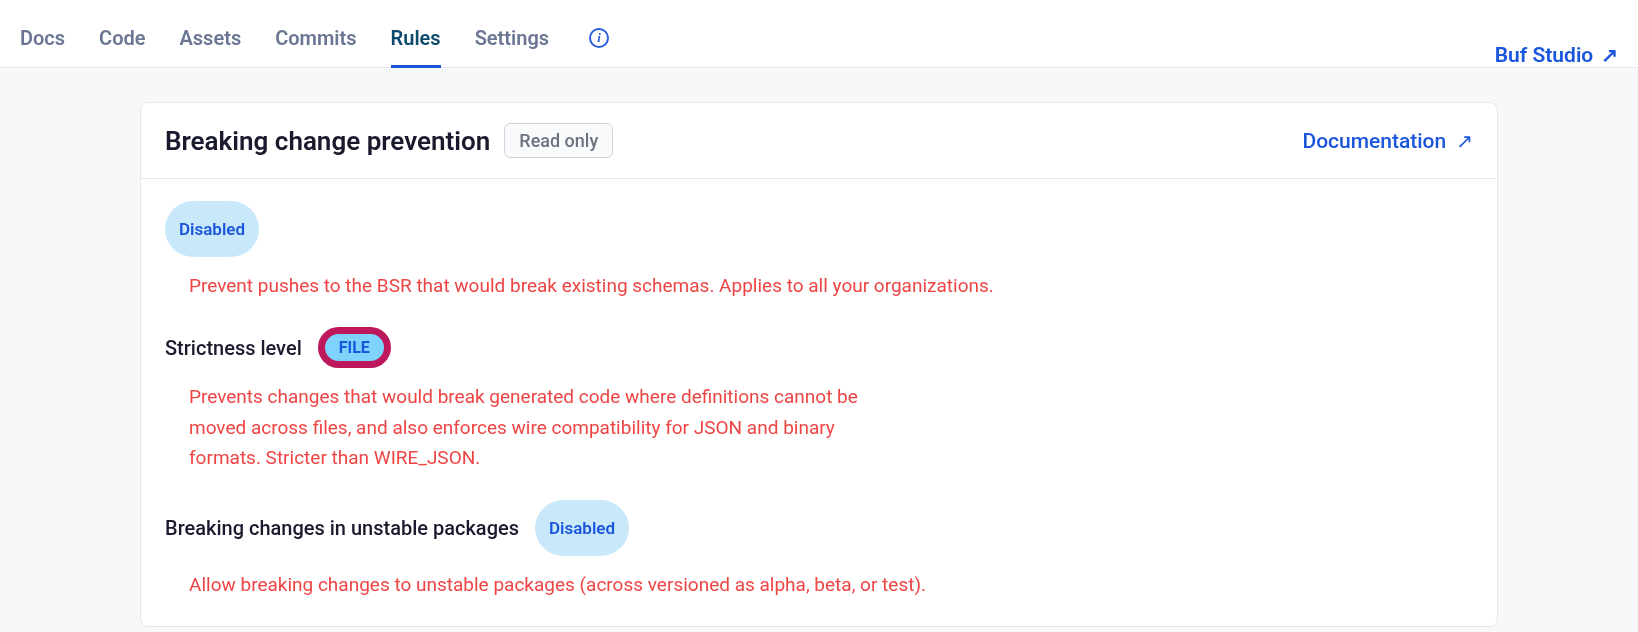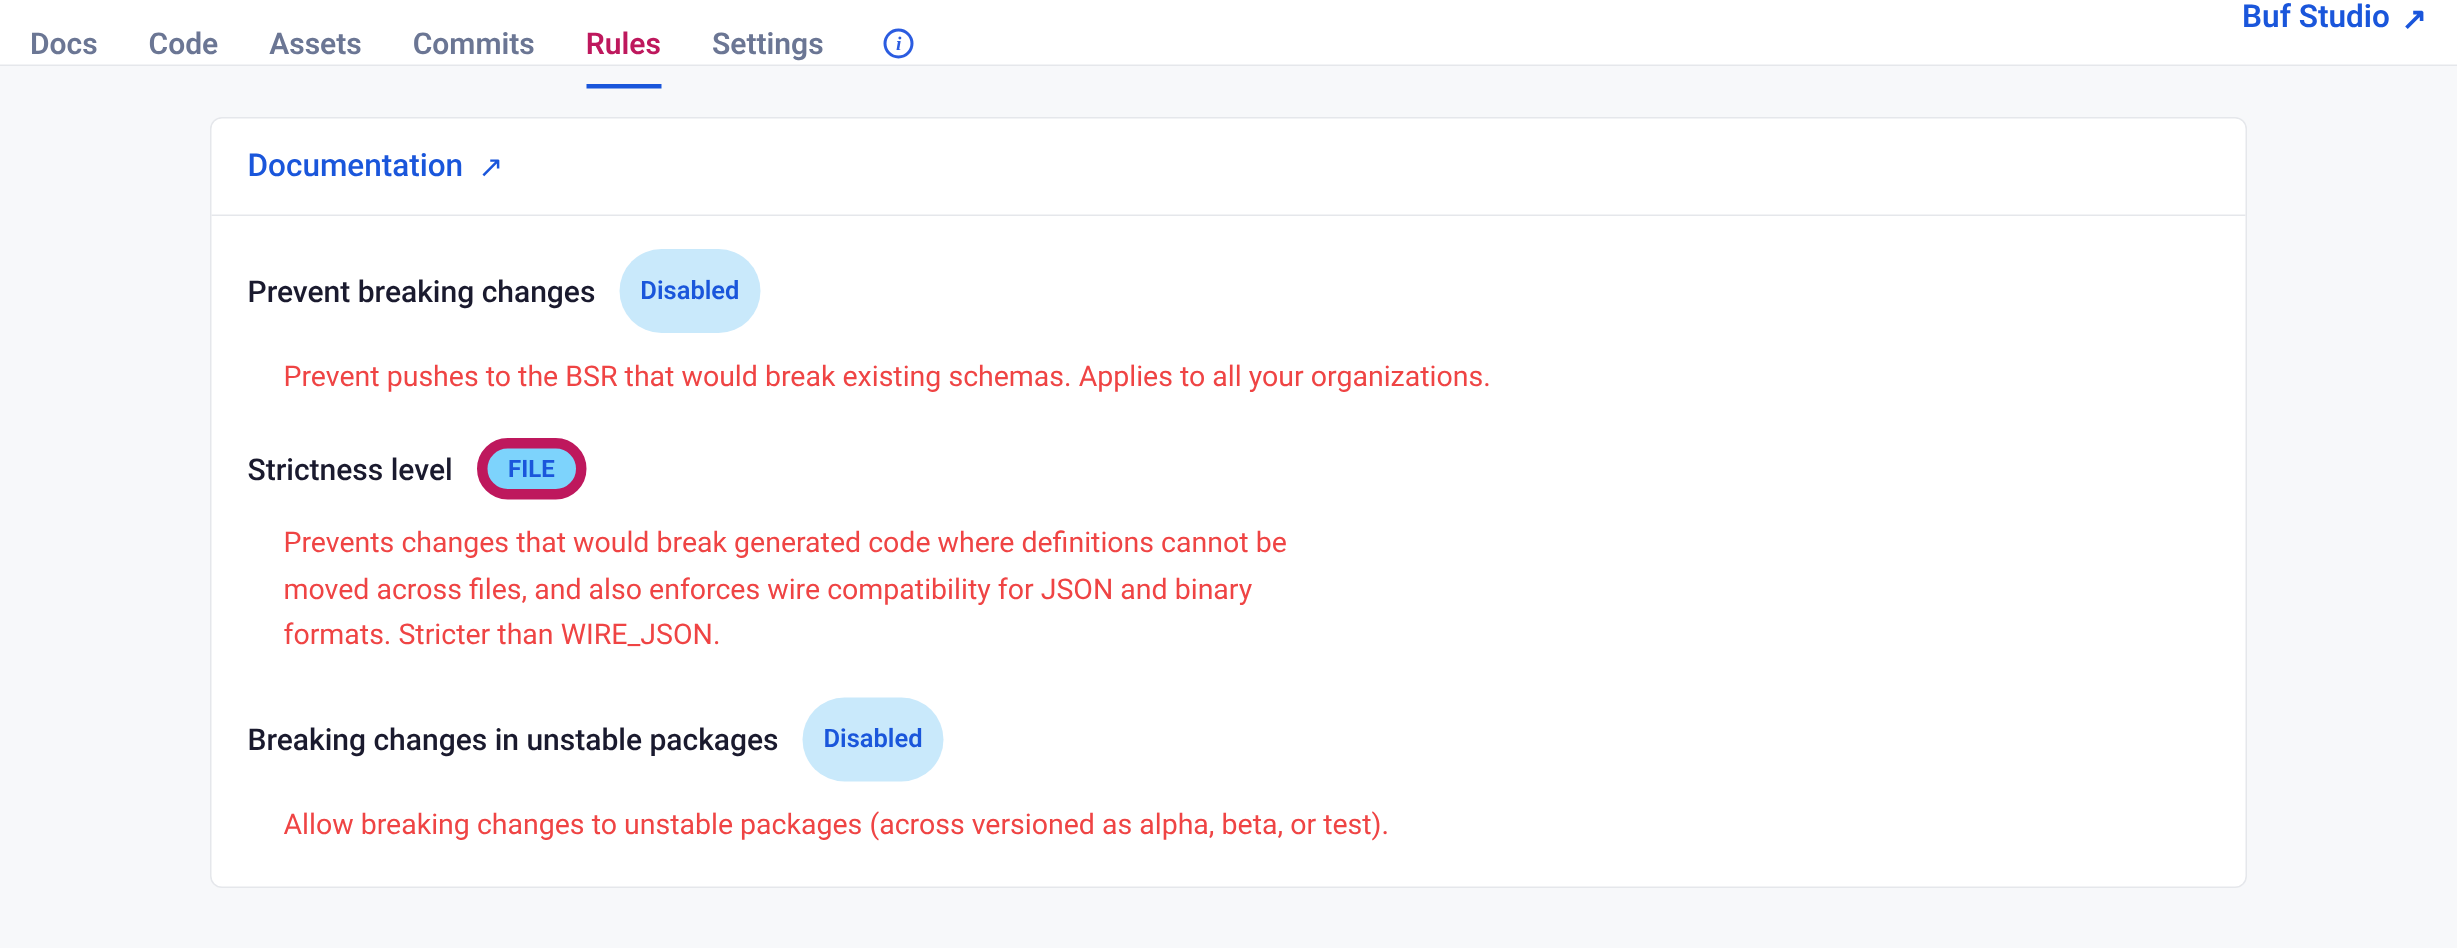--- a/index.html
+++ b/index.html
@@ -9,41 +9,41 @@
     }
     body {
       font-family: -apple-system, BlinkMacSystemFont, "Segoe UI", Roboto, Helvetica, Arial, sans-serif;
       background: #f7f8fa;
       width: 1638px;
       color: #1a1a2e;
     }
     .nav-bar {
       background: #fff;
       display: flex;
-      align-items: flex-start;
+      align-items: flex-end;
       padding: 0 20px;
-      height: 44px;
+      height: 68px;
       border-bottom: 1px solid #e5e7eb;
     }
     .nav-tabs {
       display: flex;
       align-items: center;
       gap: 34px;
       flex: 1;
     }
     .nav-tab {
       color: #6b7694;
       font-size: 20px;
       font-weight: 600;
       padding: 17px 0;
       cursor: pointer;
       position: relative;
     }
     .nav-tab.active {
-      color: #be185d;
+      color: #0c4a6e;
     }
     .nav-tab.active::after {
       content: "";
       position: absolute;
       left: 0;
       right: 0;
       bottom: -1px;
       height: 3px;
       background: #1a56db;
     }
@@ -178,31 +178,34 @@
   </div>
   <div class="buf-studio-link">
     <span>Buf Studio</span>
     <span class="arrow-icon">↗</span>
   </div>
 </div>
 
 <div class="content">
   <div class="card">
     <div class="card-header">
+      <div class="header-left">
+        <div class="card-title">Breaking change prevention</div>
+        <div class="readonly-badge">Read only</div>
+      </div>
       <div class="doc-link">
         <span>Documentation</span>
         <span class="arrow-icon">↗</span>
       </div>
     </div>
 
     <div class="card-body">
 
       <div class="setting-row">
         <div class="setting-header">
-          <div class="setting-title">Prevent breaking changes</div>
           <div class="pill-disabled">Disabled</div>
         </div>
         <div class="setting-desc">Prevent pushes to the BSR that would break existing schemas. Applies to all your organizations.</div>
       </div>
 
       <div class="setting-row">
         <div class="setting-header">
           <div class="setting-title">Strictness level</div>
           <div class="pill-file">FILE</div>
         </div>

